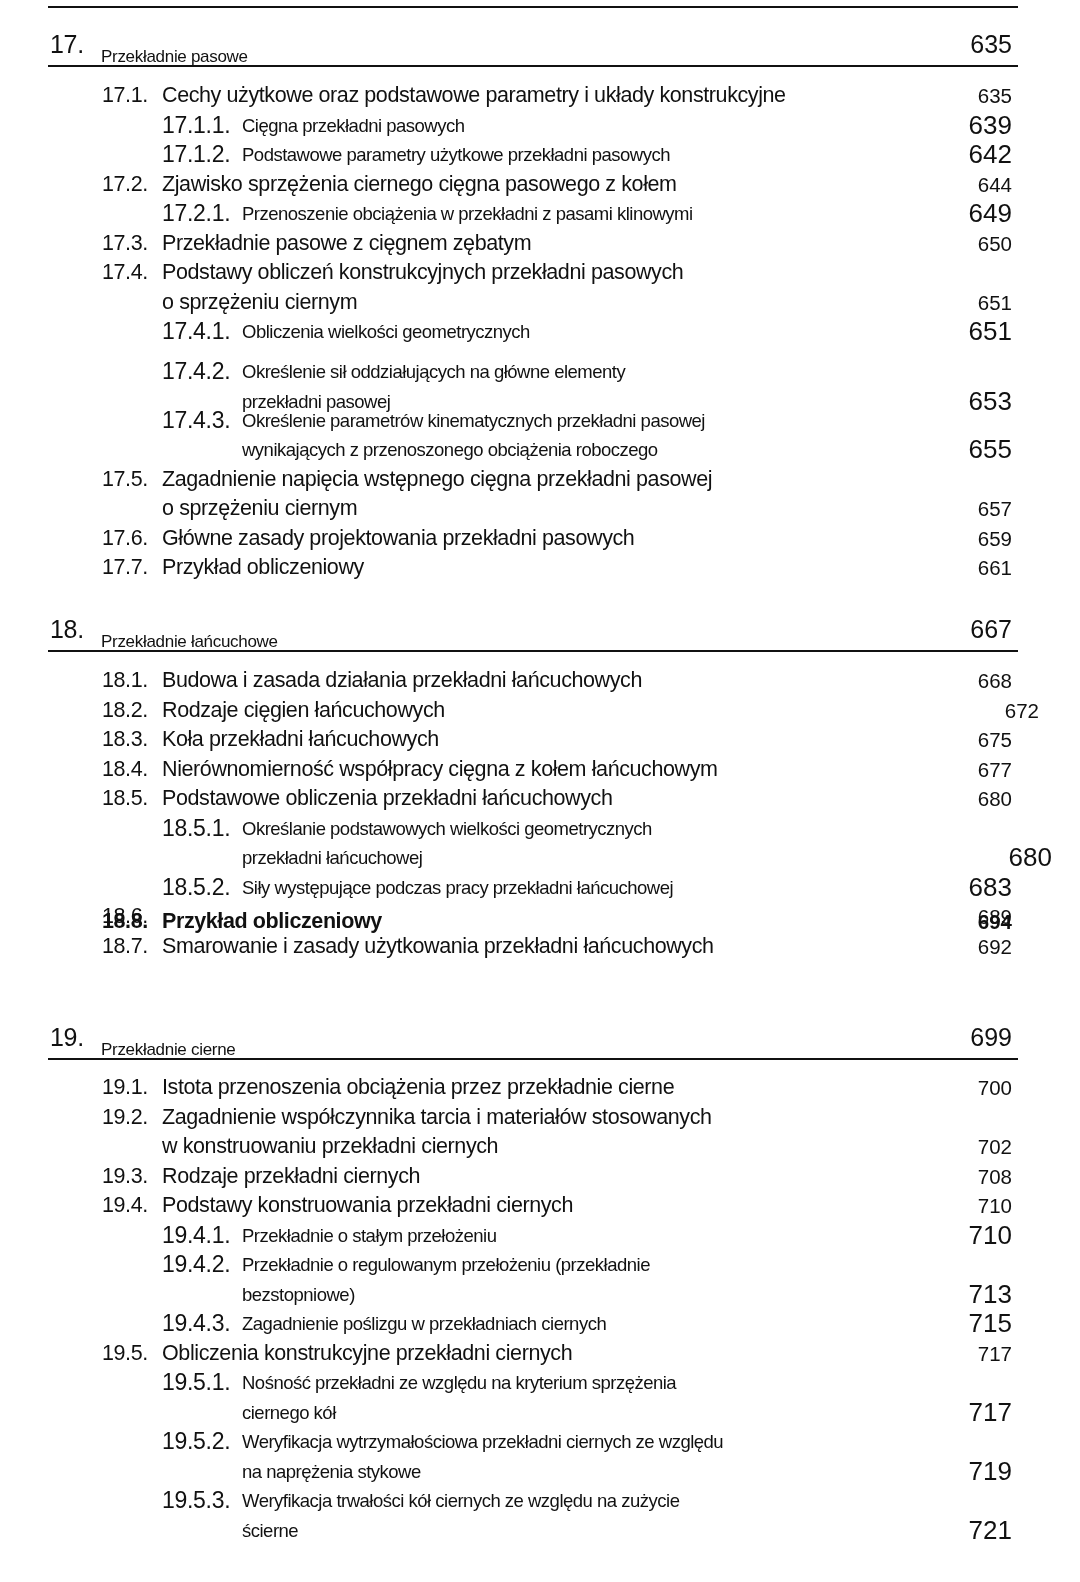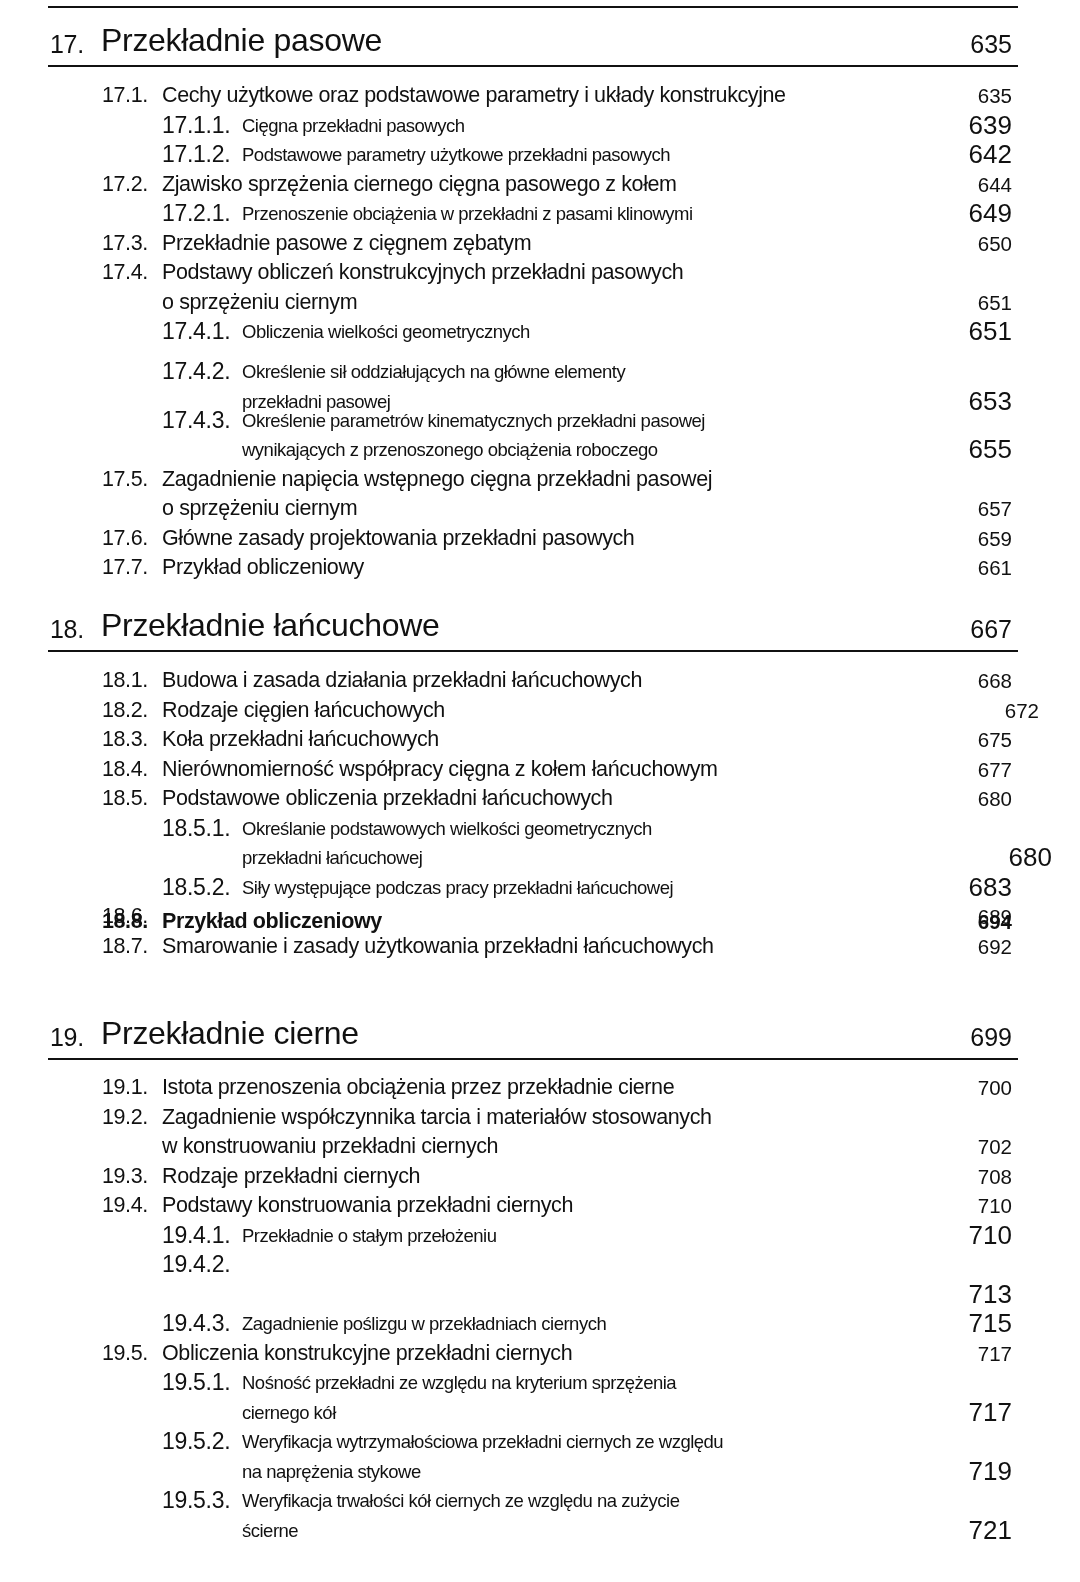--- a/index.html
+++ b/index.html
@@ -4,21 +4,21 @@
 <style>
   html, body { margin: 0; padding: 0; background: #ffffff; }
   body {
     width: 1080px; height: 1582px; position: relative; overflow: hidden;
     font-family: "Liberation Sans", "DejaVu Sans", sans-serif; color: #111111;
   }
   .top-rule { position: absolute; left: 48px; top: 6px; width: 970px; height: 0; border-top: 2px solid #111; }
   .toc { position: absolute; left: 0; top: 0; width: 1080px; }
   .chapter { position: absolute; left: 48px; width: 966px; height: 40px; }
   .chapter .ch-num { position: absolute; left: 2px; bottom: 8px; font-size: 25px; letter-spacing: -0.3px; }
-  .chapter .ch-title { position: absolute; left: 53px; bottom: 8px; font-size: 32px; letter-spacing: -0.3px; }
+  .chapter .ch-title { position: absolute; left: 53px; bottom: 0; font-size: 17px; letter-spacing: -0.3px; }
   .chapter .ch-page { position: absolute; right: 2px; bottom: 8px; font-size: 25px; }
   .chapter .ch-rule { position: absolute; left: 0; right: -4px; bottom: 0; border-top: 2px solid #111; }
   .entry { position: absolute; left: 0; width: 1080px; }
   .entry .num, .entry .title, .entry .page { position: absolute; white-space: nowrap; }
   .lvl2 .num { left: 102px; font-size: 21.5px; letter-spacing: -0.4px; }
   .lvl2 .title { left: 162px; font-size: 21.5px; letter-spacing: -0.4px; }
   .lvl2 .page { right: 68px; font-size: 20.5px; }
   .lvl3 .num { left: 162px; font-size: 23px; letter-spacing: -0.3px; }
   .lvl3 .title { left: 242px; font-size: 18.5px; letter-spacing: -0.5px; }
   .lvl3 .page { right: 68px; font-size: 26px; }
@@ -241,20 +241,24 @@
     </div>
     <div class="entry lvl3" style="top: 1220.5px; height: 29.5px;">
       <span class="num line">19.4.1.</span>
       <span class="title">
         <span class="line">Przekładnie o stałym przełożeniu</span>
       </span>
       <span class="page line" style="top:0px">710</span>
     </div>
     <div class="entry lvl3" style="top: 1250px; height: 59px;">
       <span class="num line">19.4.2.</span>
+      <span class="title">
+        <span class="line">Przekładnie o regulowanym przełożeniu (przekładnie</span>
+        <span class="line">bezstopniowe)</span>
+      </span>
       <span class="page line" style="top:29.5px">713</span>
     </div>
     <div class="entry lvl3" style="top: 1309px; height: 29.5px;">
       <span class="num line">19.4.3.</span>
       <span class="title">
         <span class="line">Zagadnienie poślizgu w przekładniach ciernych</span>
       </span>
       <span class="page line" style="top:0px">715</span>
     </div>
     <div class="entry lvl2" style="top: 1338.5px; height: 29.5px;">

